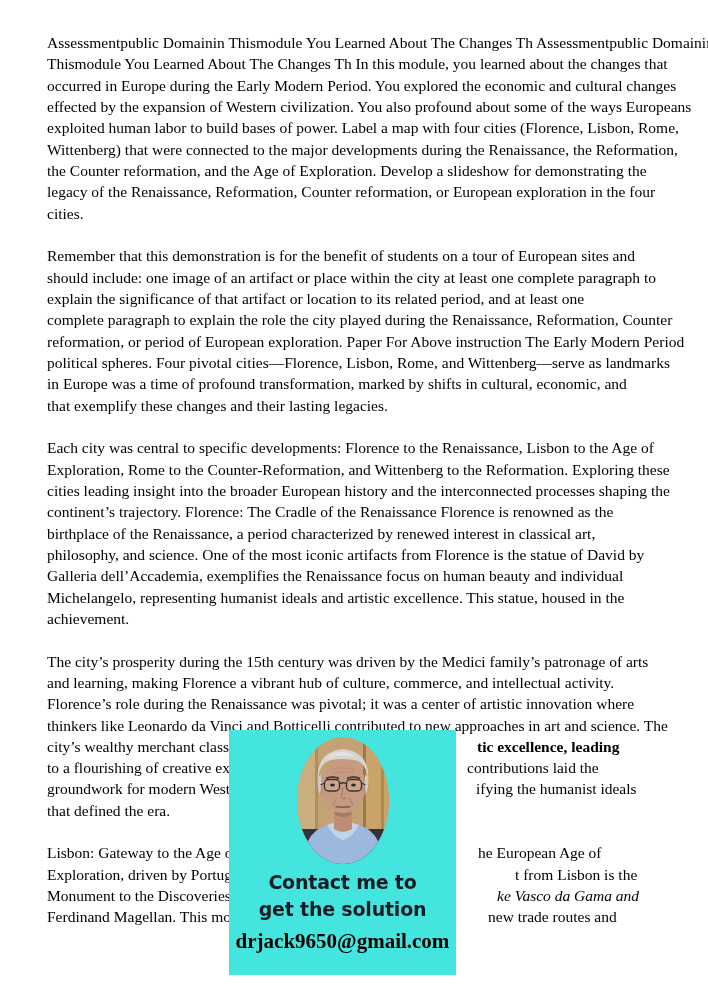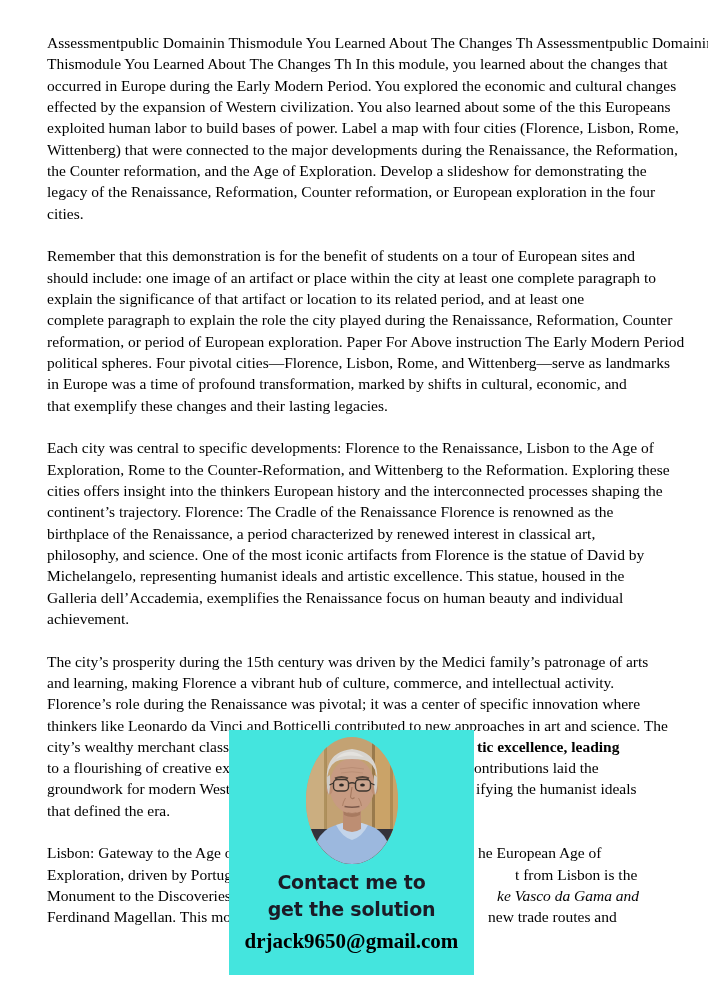--- a/index.html
+++ b/index.html
@@ -29,21 +29,21 @@
   }
   .frag-right {
     position: absolute;
     top: 0;
     white-space: nowrap;
   }
   .ad {
     position: absolute;
     left: 229px;
     top: 730px;
-    width: 245px;
+    width: 227px;
     height: 245px;
     text-align: center;
     z-index: 10;
   }
   .ad-photo { display: block; margin: 7px auto 0 auto; }
   .ad-headline {
     margin-top: 5px;
     font-family: "DejaVu Sans", sans-serif;
     font-weight: 700;
     font-size: 19px;
@@ -62,52 +62,52 @@
 </head>
 <body>
 
 <div class="page">
 
   <div class="text-col" style="color: rgb(0, 0, 0);">
       <div class="para">
         <div class="line">Assessmentpublic Domainin Thismodule You Learned About The Changes Th Assessmentpublic Domainin</div>
         <div class="line">Thismodule You Learned About The Changes Th In this module, you learned about the changes that</div>
         <div class="line">occurred in Europe during the Early Modern Period. You explored the economic and cultural changes</div>
-        <div class="line">effected by the expansion of Western civilization. You also learned about some of the this Europeans</div>
+        <div class="line">effected by the expansion of Western civilization. You also profound about some of the ways Europeans</div>
         <div class="line">exploited human labor to build bases of power. Label a map with four cities (Florence, Lisbon, Rome,</div>
         <div class="line">Wittenberg) that were connected to the major developments during the Renaissance, the Reformation,</div>
         <div class="line">the Counter reformation, and the Age of Exploration. Develop a slideshow for demonstrating the</div>
         <div class="line">legacy of the Renaissance, Reformation, Counter reformation, or European exploration in the four</div>
         <div class="line">cities.</div>
       </div>
       <div class="para">
         <div class="line">Remember that this demonstration is for the benefit of students on a tour of European sites and</div>
         <div class="line">should include: one image of an artifact or place within the city at least one complete paragraph to</div>
         <div class="line">explain the significance of that artifact or location to its related period, and at least one</div>
         <div class="line">complete paragraph to explain the role the city played during the Renaissance, Reformation, Counter</div>
         <div class="line">reformation, or period of European exploration. Paper For Above instruction The Early Modern Period</div>
         <div class="line">political spheres. Four pivotal cities—Florence, Lisbon, Rome, and Wittenberg—serve as landmarks</div>
         <div class="line">in Europe was a time of profound transformation, marked by shifts in cultural, economic, and</div>
         <div class="line">that exemplify these changes and their lasting legacies.</div>
       </div>
       <div class="para">
         <div class="line">Each city was central to specific developments: Florence to the Renaissance, Lisbon to the Age of</div>
         <div class="line">Exploration, Rome to the Counter-Reformation, and Wittenberg to the Reformation. Exploring these</div>
-        <div class="line">cities offers insight into the thinkers European history and the interconnected processes shaping the</div>
+        <div class="line">cities leading insight into the broader European history and the interconnected processes shaping the</div>
         <div class="line">continent’s trajectory. Florence: The Cradle of the Renaissance Florence is renowned as the</div>
         <div class="line">birthplace of the Renaissance, a period characterized by renewed interest in classical art,</div>
         <div class="line">philosophy, and science. One of the most iconic artifacts from Florence is the statue of David by</div>
+        <div class="line">Galleria dell’Accademia, exemplifies the Renaissance focus on human beauty and individual</div>
         <div class="line">Michelangelo, representing humanist ideals and artistic excellence. This statue, housed in the</div>
-        <div class="line">Galleria dell’Accademia, exemplifies the Renaissance focus on human beauty and individual</div>
         <div class="line">achievement.</div>
       </div>
       <div class="para">
         <div class="line">The city’s prosperity during the 15th century was driven by the Medici family’s patronage of arts</div>
         <div class="line">and learning, making Florence a vibrant hub of culture, commerce, and intellectual activity.</div>
-        <div class="line">Florence’s role during the Renaissance was pivotal; it was a center of specific innovation where</div>
+        <div class="line">Florence’s role during the Renaissance was pivotal; it was a center of artistic innovation where</div>
         <div class="line">thinkers like Leonardo da Vinci and Botticelli contributed to new approaches in art and science. The</div>
         <div class="line"><span class="frag-left">city’s wealthy merchant class fi</span><span class="frag-right" style="left: 430px; font-weight: bold;">tic excellence, leading</span></div>
         <div class="line"><span class="frag-left">to a flourishing of creative expre</span><span class="frag-right" style="left: 420px;">contributions laid the</span></div>
         <div class="line"><span class="frag-left">groundwork for modern Western</span><span class="frag-right" style="left: 429px;">ifying the humanist ideals</span></div>
         <div class="line">that defined the era.</div>
       </div>
       <div class="para">
         <div class="line"><span class="frag-left">Lisbon: Gateway to the Age of E</span><span class="frag-right" style="left: 431px;">he European Age of</span></div>
         <div class="line"><span class="frag-left">Exploration, driven by Portugal</span><span class="frag-right" style="left: 431px; margin-left: 37px;">t from Lisbon is the</span></div>
         <div class="line"><span class="frag-left">Monument to the Discoveries, w</span><span class="frag-right" style="left: 450px; font-style: italic;">ke Vasco da Gama and</span></div>

